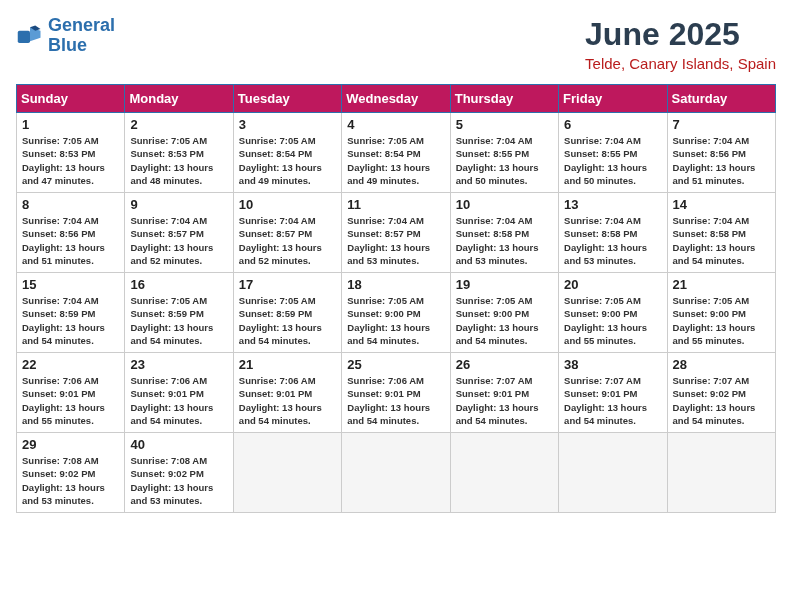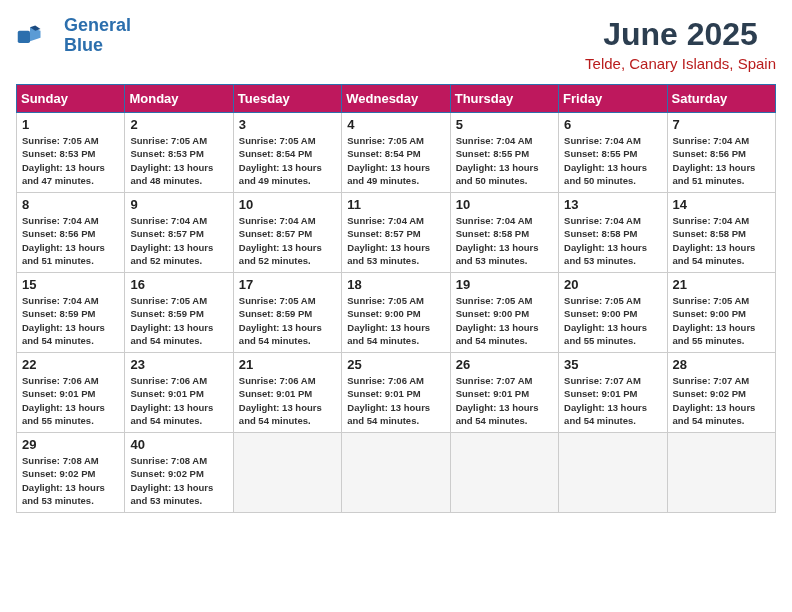--- a/index.html
+++ b/index.html
@@ -12,37 +12,37 @@
     }
     .header {
       display: flex;
       justify-content: space-between;
       align-items: flex-start;
       margin-bottom: 12px;
     }
     .logo {
       display: flex;
       align-items: center;
-      gap: 20px;
+      gap: 4px;
     }
     .logo-text {
       font-size: 18px;
       font-weight: bold;
       color: #1a1a2e;
       line-height: 1.1;
     }
     .logo-text span {
       color: #2c6fad;
     }
     .logo-icon {
       width: 28px;
       height: 28px;
     }
     .title-block {
-      text-align: center;
+      text-align: left;
     }
     .month-title {
       font-size: 32px;
       font-weight: bold;
       color: #2c3e50;
     }
     .location-title {
       font-size: 15px;
       color: #b91c1c;
       margin-top: 2px;
@@ -280,21 +280,21 @@
 Sunset: 9:01 PM
 Daylight: 13 hours and 54 minutes.</div>
         </td>
         <td>
           <span class="day-num">26</span>
           <div class="day-info" style="white-space: pre-line;">Sunrise: 7:07 AM
 Sunset: 9:01 PM
 Daylight: 13 hours and 54 minutes.</div>
         </td>
         <td>
-          <span class="day-num">35</span>
+          <span class="day-num">38</span>
           <div class="day-info" style="white-space: pre-line;">Sunrise: 7:07 AM
 Sunset: 9:01 PM
 Daylight: 13 hours and 54 minutes.</div>
         </td>
         <td>
           <span class="day-num">28</span>
           <div class="day-info" style="white-space: pre-line;">Sunrise: 7:07 AM
 Sunset: 9:02 PM
 Daylight: 13 hours and 54 minutes.</div>
         </td>

